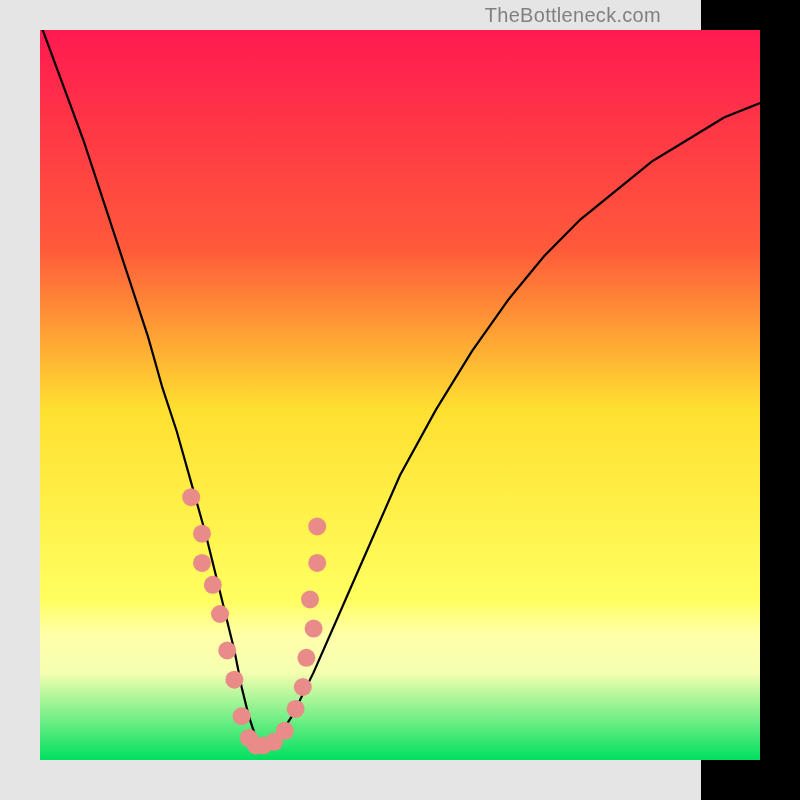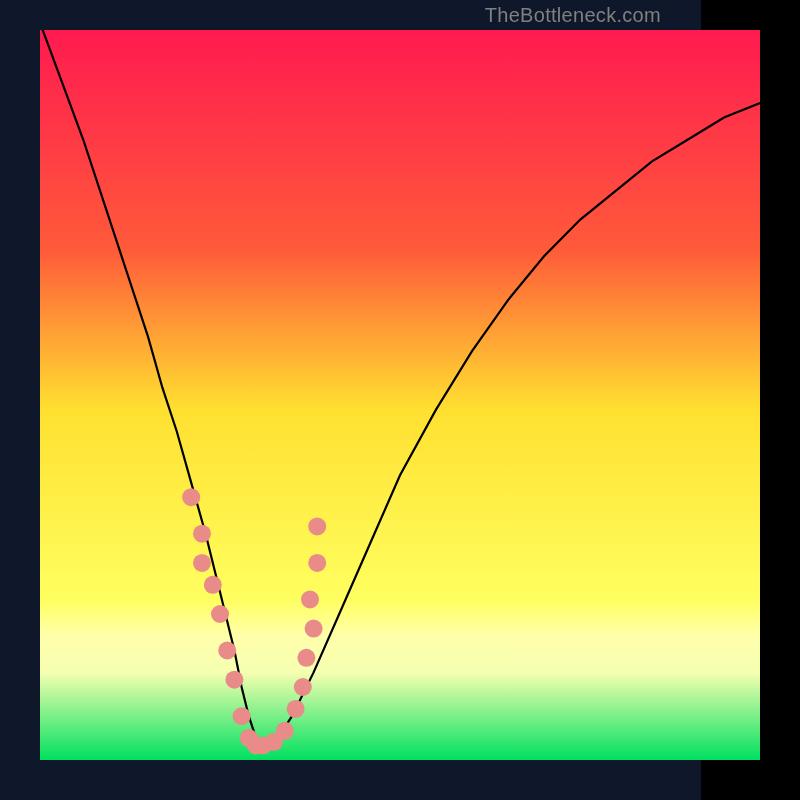--- a/index.html
+++ b/index.html
@@ -7,21 +7,21 @@
     padding: 0;
     width: 800px;
     height: 800px;
     background: #000;
     overflow: hidden;
   }
   .frame {
     position: relative;
     width: 701px;
     height: 800px;
-    background: #0f172a;
+    background: #e5e5e5;
   }
   .plot {
     position: absolute;
     left: 40px;
     top: 30px;
     width: 720px;
     height: 730px;
   }
   .wm {
     position: absolute;

